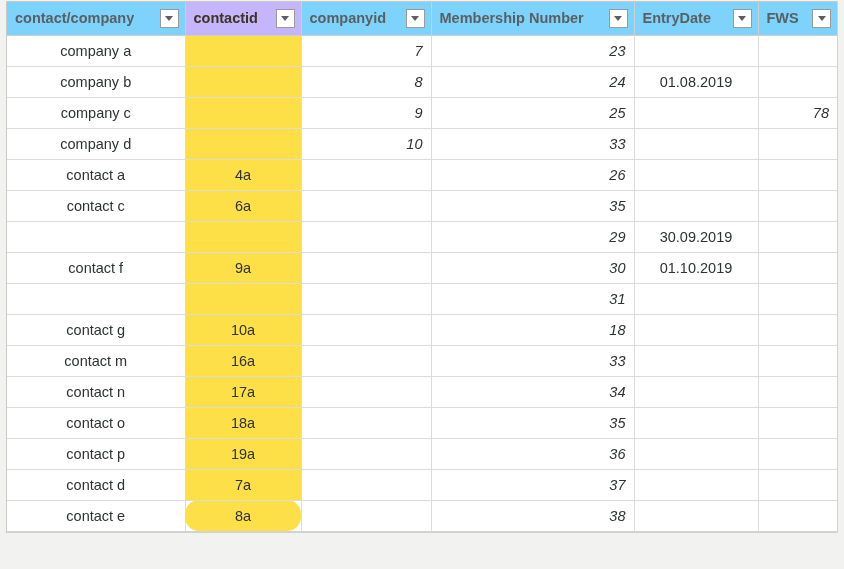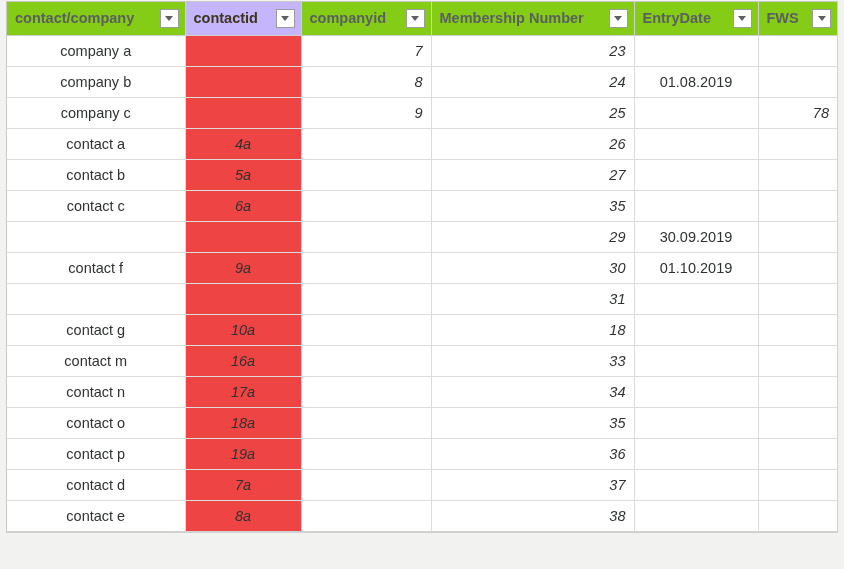--- a/index.html
+++ b/index.html
@@ -44,21 +44,21 @@
     height: 33px;
     padding: 0 0 0 8px;
     margin: 0;
     font-size: 14.5px;
     font-weight: bold;
     color: #5b5f61;
     text-align: left;
     vertical-align: middle;
     border-right: 1px solid #cfcfcd;
     border-bottom: 1px solid #cfcfcd;
-    background: #84cc16;
+    background: #7dd3fc;
     white-space: nowrap;
     overflow: hidden;
     box-sizing: border-box;
     position: relative;
   }
   thead th:last-child { border-right: none; }
 
   thead th.selected {
     background: #c4b5fd;
     color: #3d3522;
@@ -106,28 +106,28 @@
     color: #2f3233;
     vertical-align: middle;
     border-right: 1px solid #dcdcda;
     border-bottom: 1px solid #dcdcda;
     background: #ffffff;
     white-space: nowrap;
     overflow: hidden;
     box-sizing: border-box;
   }
   tbody td:last-child { border-right: none; text-align: right; }
-  tbody tr:last-child td { border-bottom: none; }
+  tbody tr:last-child td { border-bottom: none; border-radius: 14px; }
 
   td.num {
     text-align: right;
     font-style: italic;
   }
   td.txt { text-align: center; }
-  td.shaded { background: #ef4444; font-style: italic; }
+  td.shaded { background: #fde047; }
 </style>
 </head>
 <body>
 
 <div id="app">
   <div class="grid">
     <table class="tbl">
       <colgroup>
         <col style="width:178px">
         <col style="width:116px">
@@ -207,32 +207,32 @@
           </tr>
           <tr>
             <td class="txt">company c</td>
             <td class="txt shaded"></td>
             <td class="num">9</td>
             <td class="num">25</td>
             <td class="txt"></td>
             <td class="num">78</td>
           </tr>
           <tr>
+            <td class="txt">company d</td>
+            <td class="txt shaded"></td>
+            <td class="num">10</td>
+            <td class="num">33</td>
+            <td class="txt"></td>
+            <td class="num"></td>
+          </tr>
+          <tr>
             <td class="txt">contact a</td>
             <td class="txt shaded">4a</td>
             <td class="num"></td>
             <td class="num">26</td>
-            <td class="txt"></td>
-            <td class="num"></td>
-          </tr>
-          <tr>
-            <td class="txt">contact b</td>
-            <td class="txt shaded">5a</td>
-            <td class="num"></td>
-            <td class="num">27</td>
             <td class="txt"></td>
             <td class="num"></td>
           </tr>
           <tr>
             <td class="txt">contact c</td>
             <td class="txt shaded">6a</td>
             <td class="num"></td>
             <td class="num">35</td>
             <td class="txt"></td>
             <td class="num"></td>

